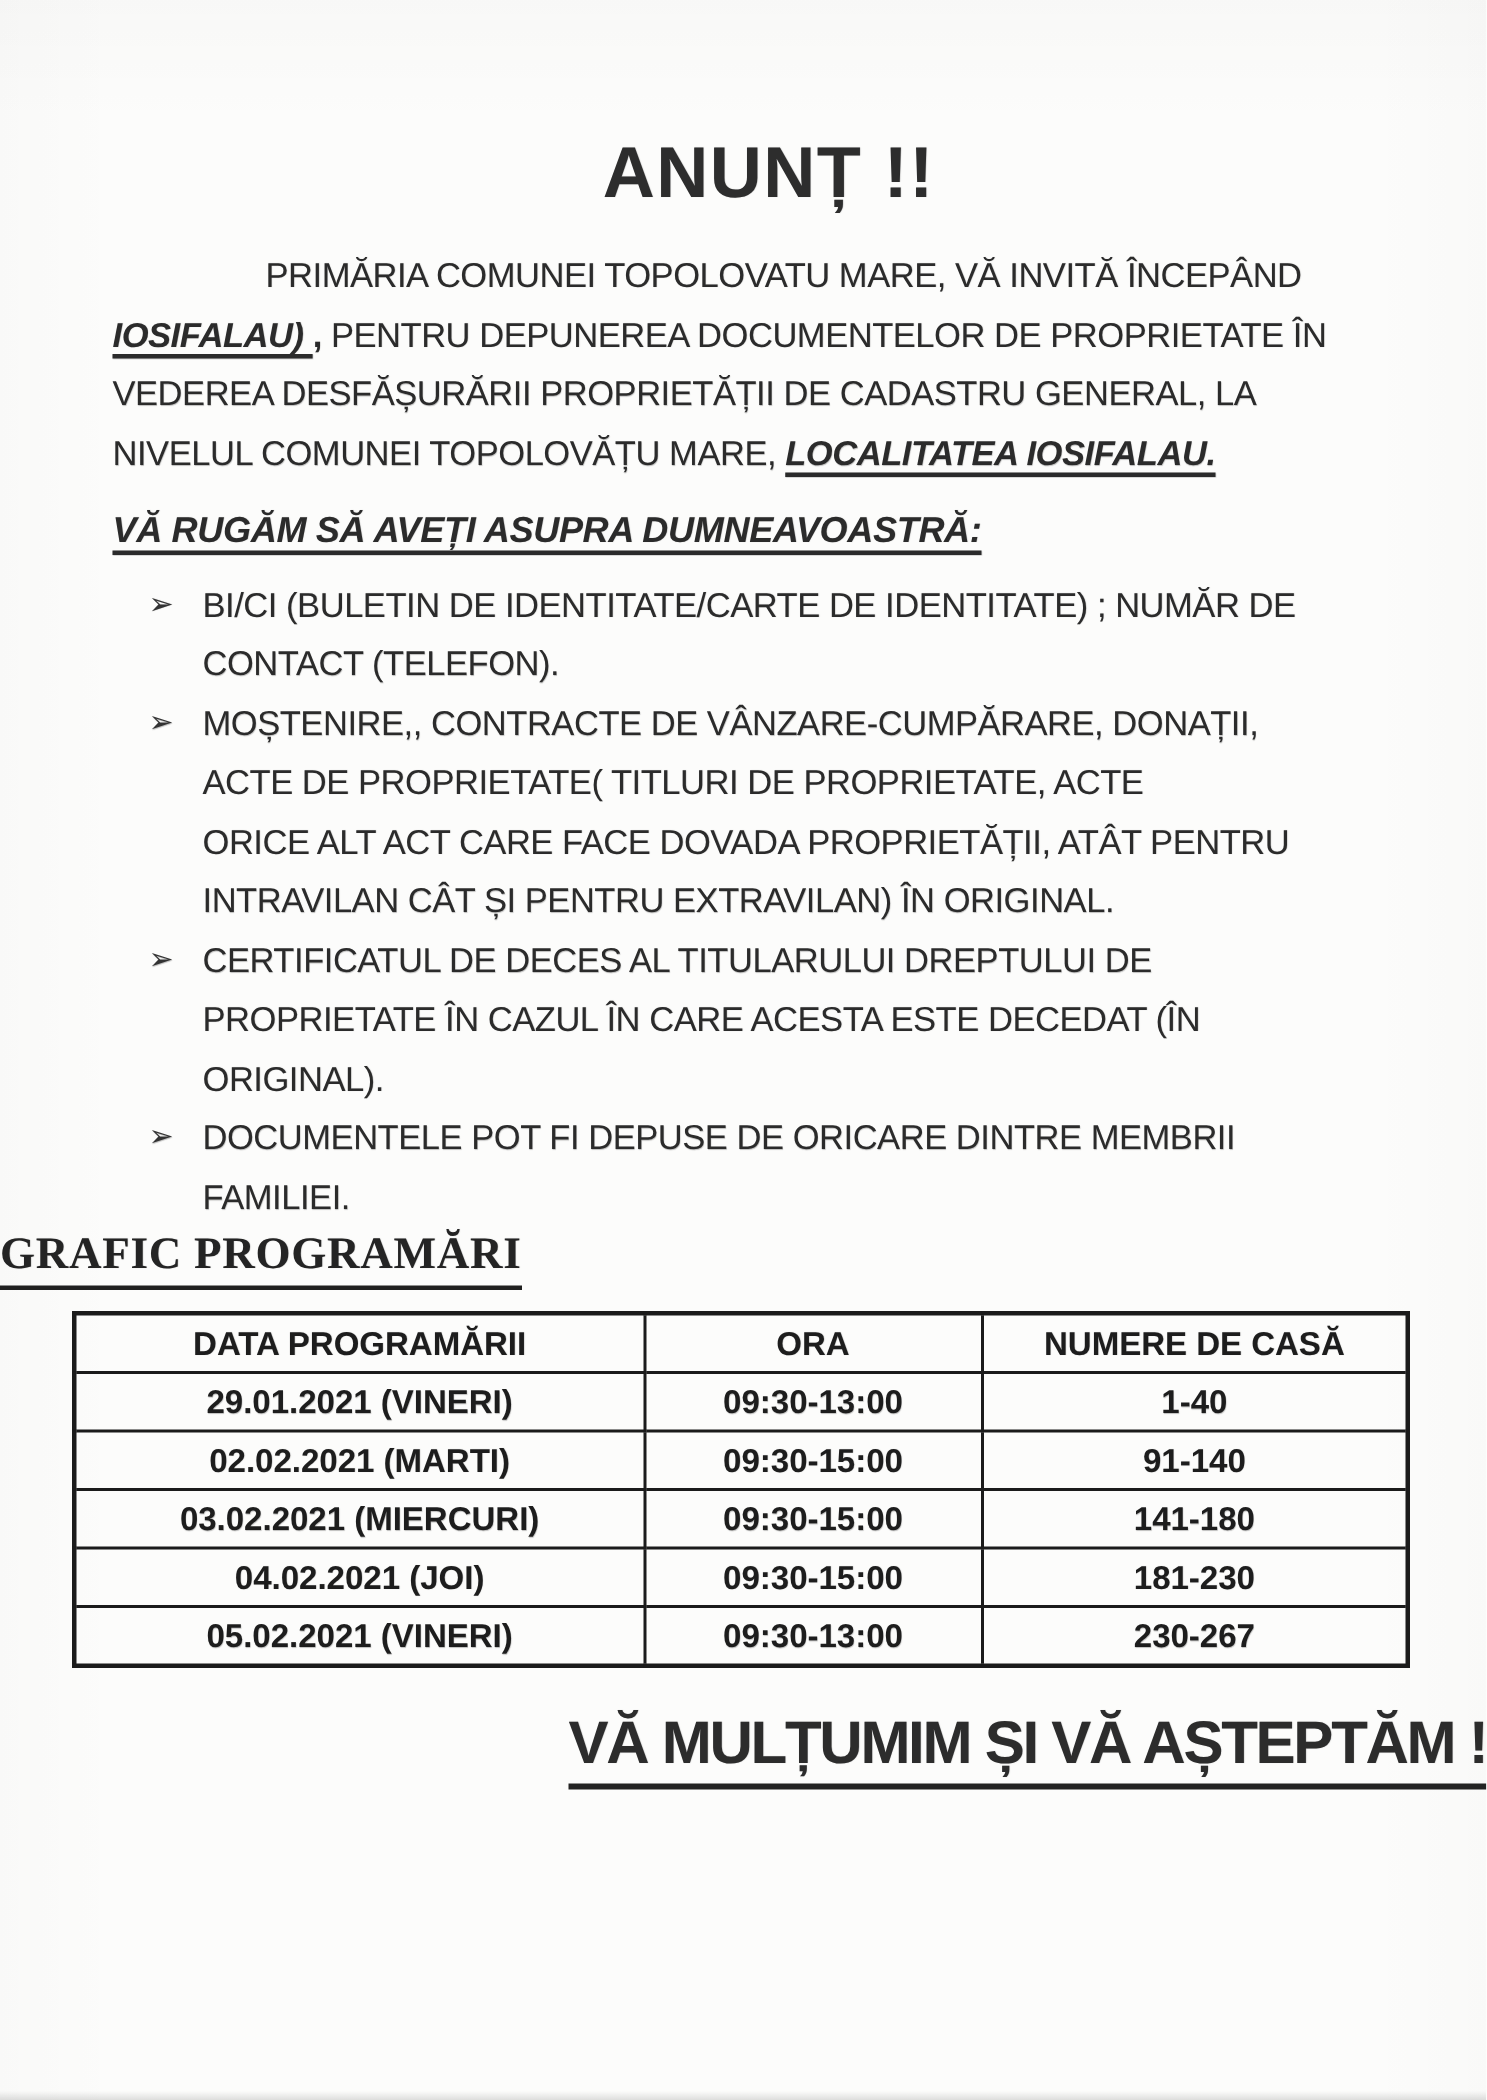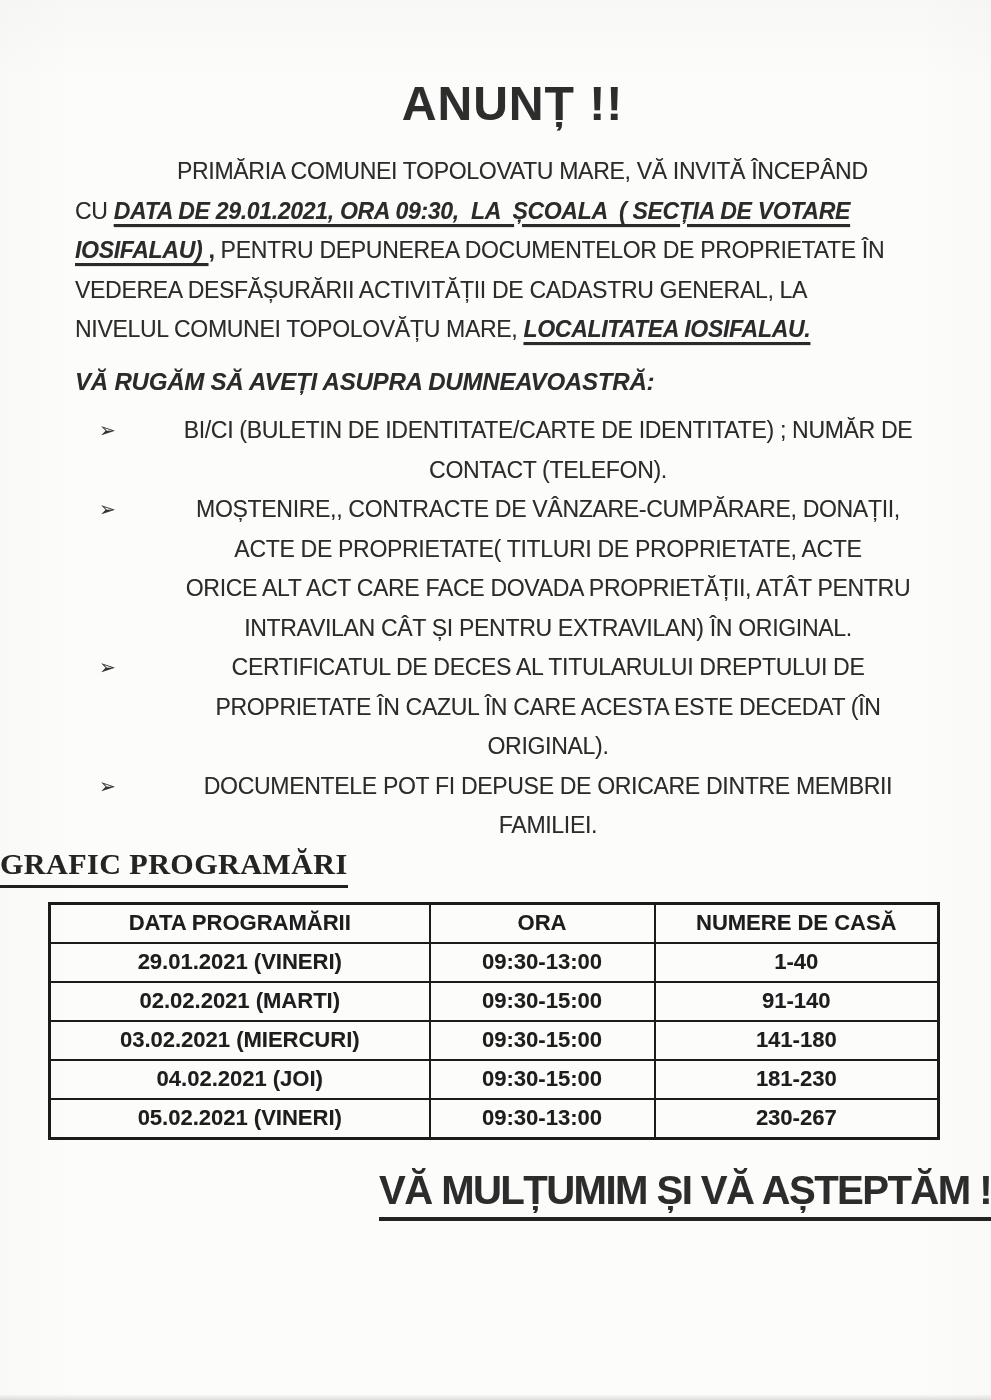--- a/index.html
+++ b/index.html
@@ -15,21 +15,21 @@
     color:#2b2b2b;
     font-family:"Liberation Sans", sans-serif;
     text-shadow:0.3px 0.4px 0.6px rgba(50,50,50,0.30);
   }
   .page::after{
     content:'';position:absolute;left:0;right:0;bottom:0;height:6px;
     background:linear-gradient(180deg, rgba(0,0,0,0) 0%, rgba(0,0,0,0.12) 100%);
   }
 
   .doc-title{
-    margin:4px;padding-top:70px;
+    margin:16px;padding-top:70px;
     text-align:center;
     font-size:48px;line-height:60px;
     font-weight:700;letter-spacing:1px;
     color:#2d2d2d;
     padding-left:34px;
   }
 
   .intro{
     margin:18px 30px 0 75px;
     font-size:23px;line-height:39.5px;
@@ -48,36 +48,37 @@
   }
 
   .req-heading{
     margin:12px 30px 0 75px;
     font-size:24px;line-height:39.5px;
     font-weight:700;font-style:italic;
     letter-spacing:-0.2px;
     color:#2b2b2b;
   }
   .req-heading .underline{
+    text-decoration:underline;
     text-decoration-thickness:2.5px;
     text-underline-offset:6px;
   }
 
   .req-list{
     margin:10px 30px 0 99px;
     font-size:23px;line-height:39.5px;
     letter-spacing:-0.3px;
   }
   .bullet-item{display:flex;align-items:flex-start;}
   .bullet-marker{
     flex:0 0 36px;
     font-size:20px;line-height:39.5px;
     color:#333;
   }
-  .bullet-text{flex:1 1 auto;text-align:center;}
+  .bullet-text{flex:1 1 auto;}
 
   .schedule-heading-wrap{
     margin-top:0px;
     text-align:left;
     font-family:"Liberation Serif", serif;
     font-size:30px;line-height:36px;
     font-weight:700;
     color:#242424;
   }
   .schedule-heading-wrap .underline{
@@ -124,23 +125,22 @@
 </style>
 </head>
 <body>
 
 <div class="page">
 
   <h1 class="doc-title">ANUNȚ !!</h1>
 
   <div class="intro">
       <div class="line indent"><span class="seg-n">PRIMĂRIA COMUNEI TOPOLOVATU MARE, VĂ INVITĂ ÎNCEPÂND</span></div>
-      <div class="line"><span class="seg-n">CU </span><span class="seg-biu">DATA DE 29.01.2021, ORA 09:30,  LA  ȘCOALA  ( SECȚIA DE VOTARE</span></div>
       <div class="line"><span class="seg-biu">IOSIFALAU) </span><span class="seg-b">, </span><span class="seg-n">PENTRU DEPUNEREA DOCUMENTELOR DE PROPRIETATE ÎN</span></div>
-      <div class="line"><span class="seg-n">VEDEREA DESFĂȘURĂRII ACTIVITĂȚII DE CADASTRU GENERAL, LA</span></div>
+      <div class="line"><span class="seg-n">VEDEREA DESFĂȘURĂRII PROPRIETĂȚII DE CADASTRU GENERAL, LA</span></div>
       <div class="line"><span class="seg-n">NIVELUL COMUNEI TOPOLOVĂȚU MARE, </span><span class="seg-biu">LOCALITATEA IOSIFALAU.</span></div>
     </div>
 
   <div class="req-heading">
     <span class="underline">VĂ RUGĂM SĂ AVEȚI ASUPRA DUMNEAVOASTRĂ:</span>
   </div>
 
   <div class="req-list">
       <div class="bullet-item">
         <span class="bullet-marker">➢</span>

